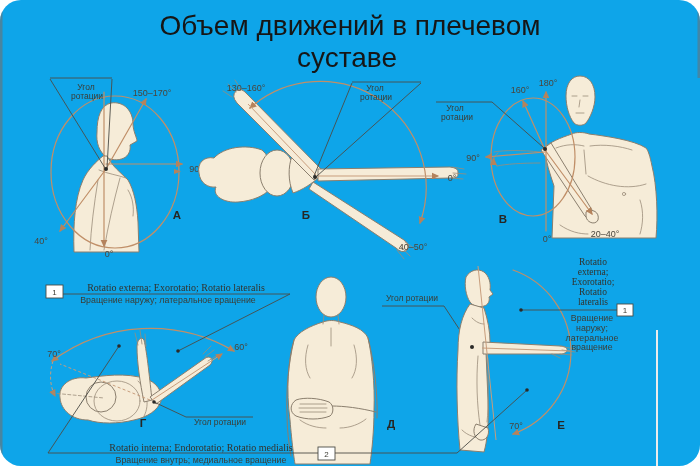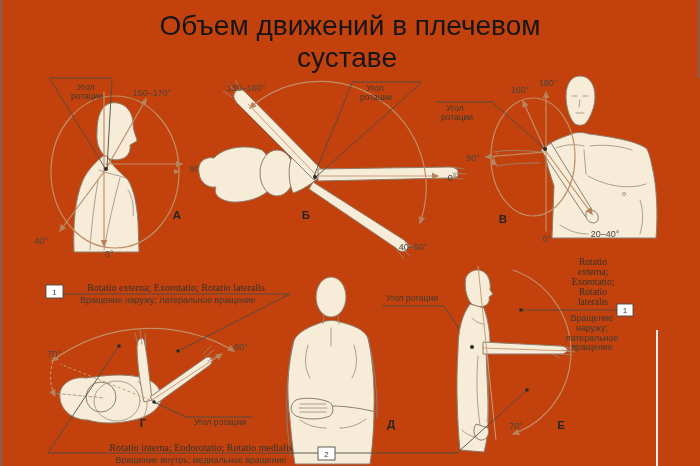--- a/index.html
+++ b/index.html
@@ -1,17 +1,17 @@
 <!DOCTYPE html>
 <html><head>
 <meta charset="utf-8">
 <style>
   html,body{margin:0;padding:0;background:#ffffff;}
-  #stage{position:relative;width:700px;height:466px;background:#c2410c;overflow:hidden;
-         font-family:"Liberation Sans",sans-serif;}
+  #stage{position:relative;width:700px;height:466px;background:#0ea5e9;overflow:hidden;
+         font-family:"Liberation Sans",sans-serif;border-radius:21px;}
   svg{display:block;}
   
   .body-fill{fill:#f6ecd8;stroke:#8b7f6e;stroke-width:1;stroke-linejoin:round;}
   .sketch{fill:none;stroke:#9a8d7a;stroke-width:0.8;stroke-linecap:round;}
   .outline{fill:none;stroke:#8b7f6e;stroke-width:1;stroke-linecap:round;}
   .tan{stroke:#c08f68;stroke-width:1.2;fill:none;stroke-linecap:round;}
   .tanthin{stroke:#c89d7c;stroke-width:1;fill:none;}
   .dash{stroke-dasharray:3 2.3;}
   .lead{stroke:#4c4c46;stroke-width:0.9;fill:none;}
   .dot{fill:#2a2a28;}

